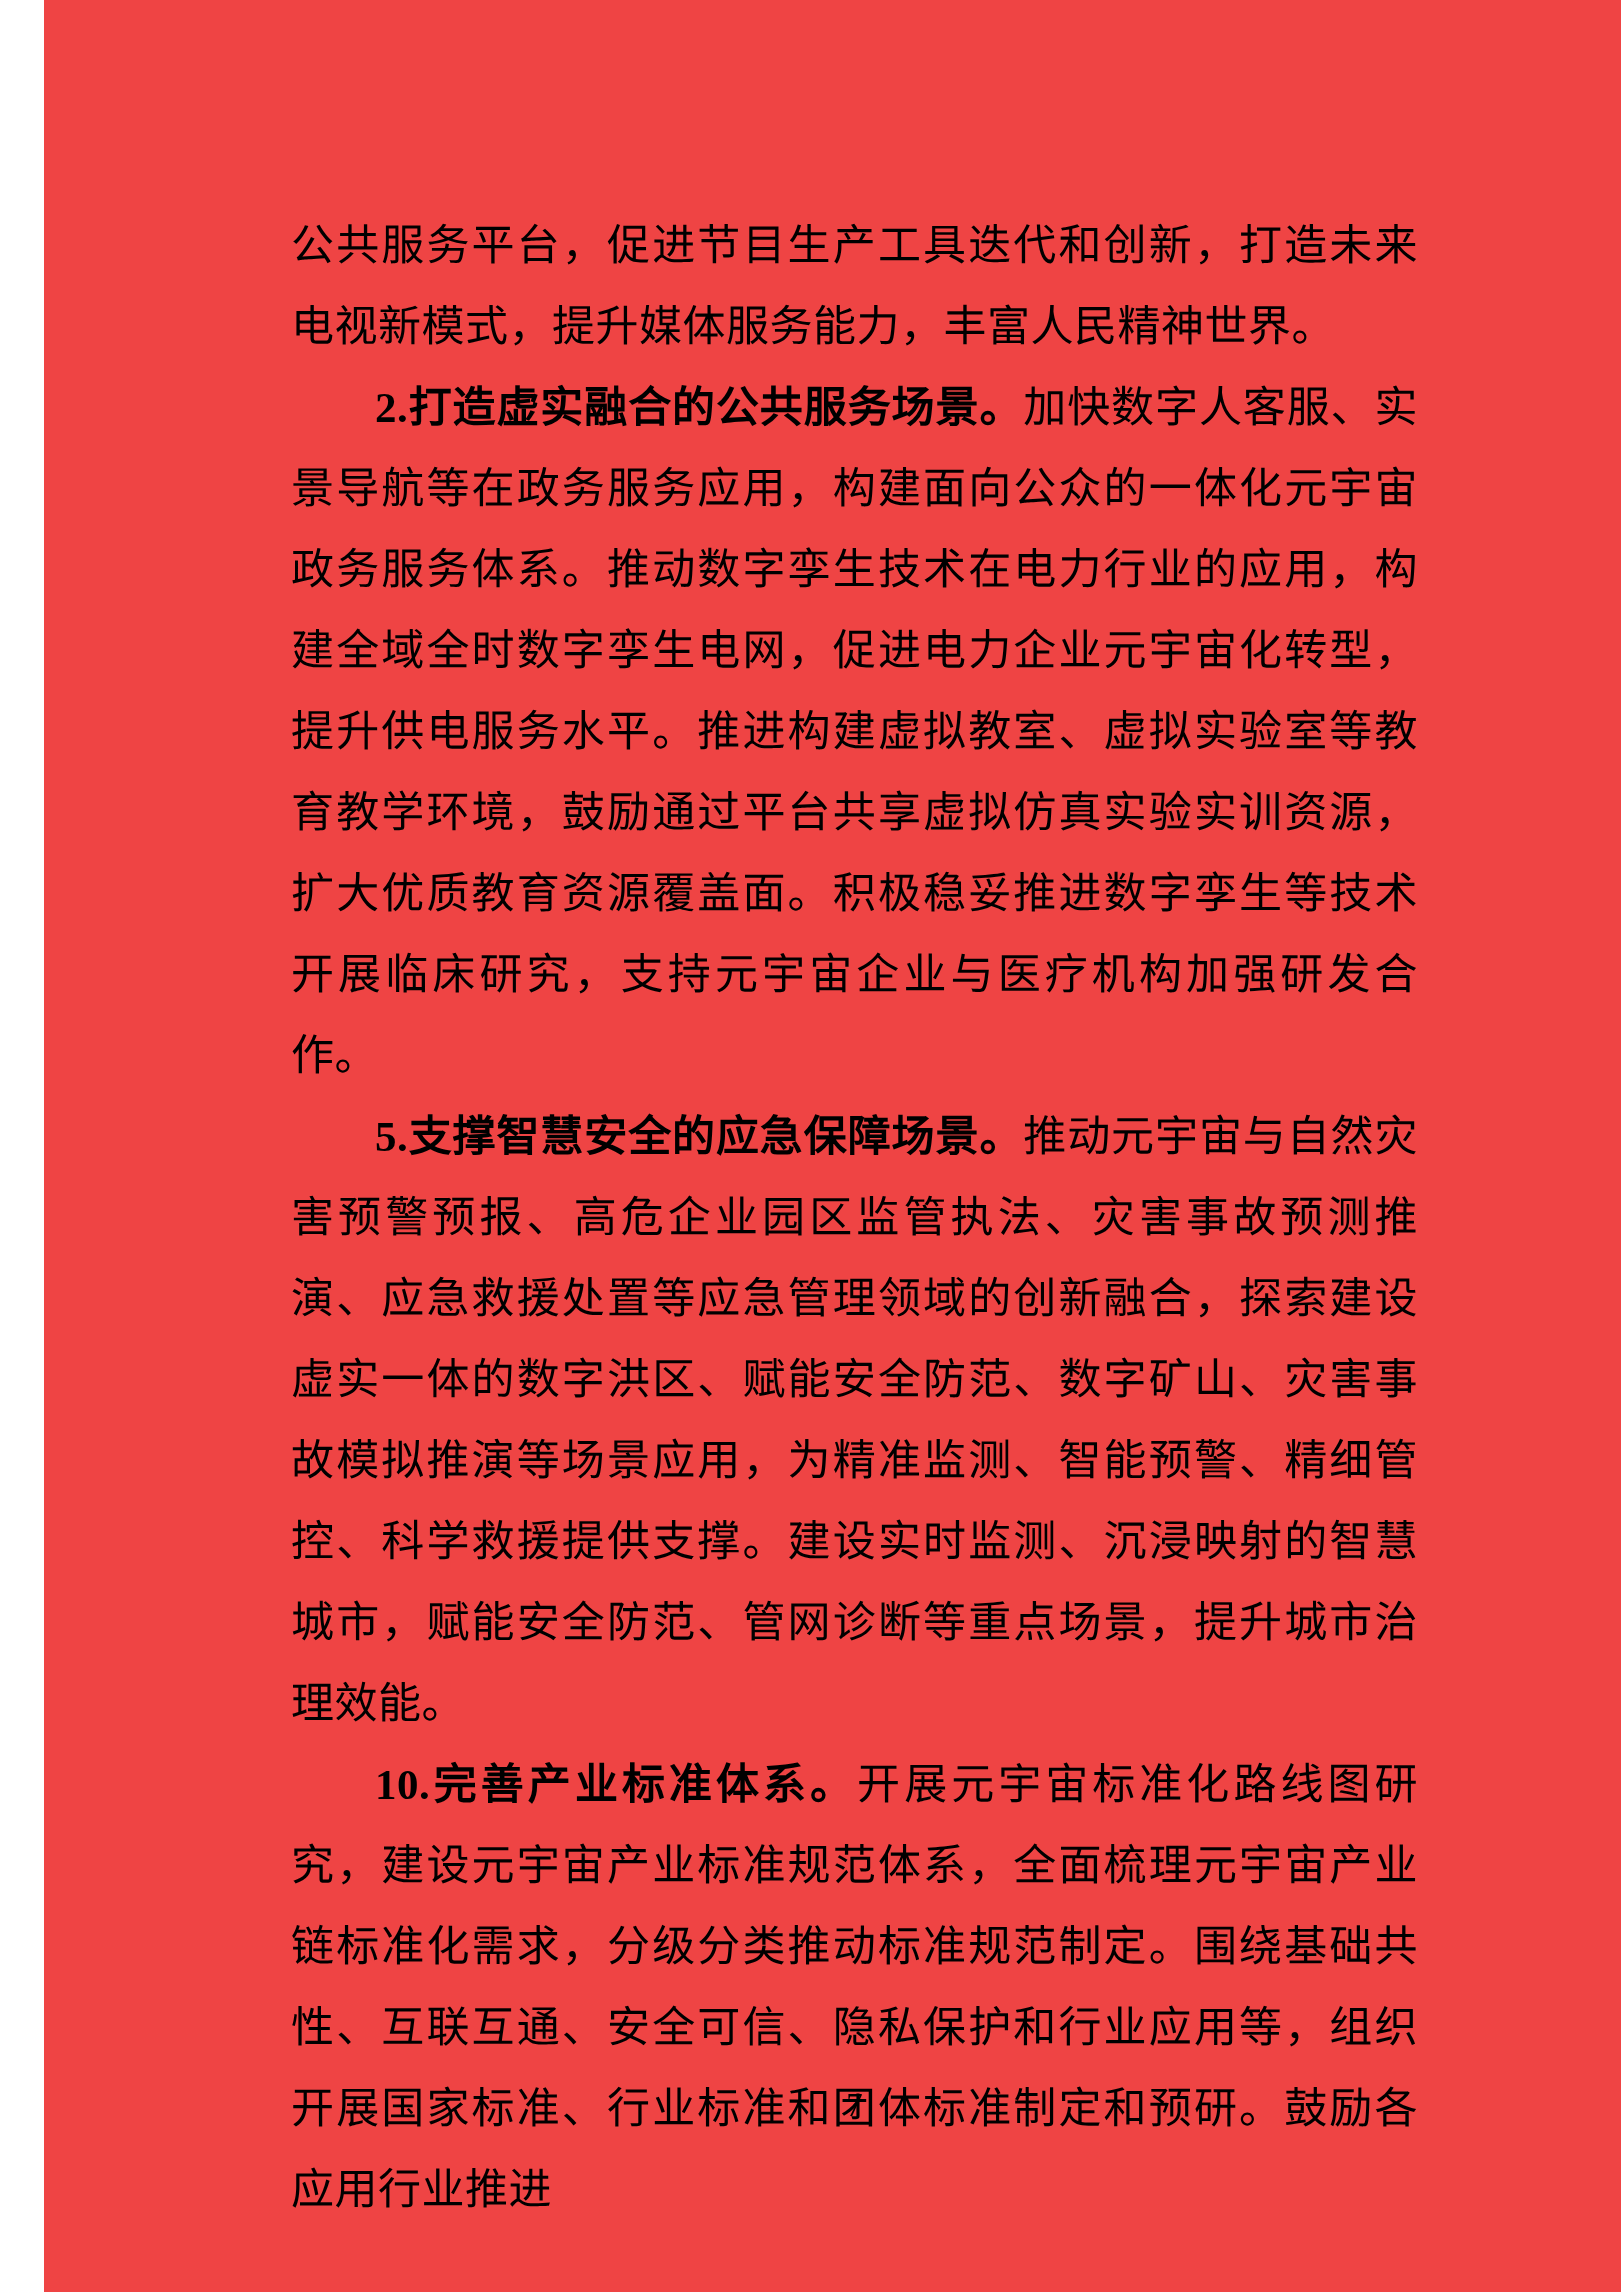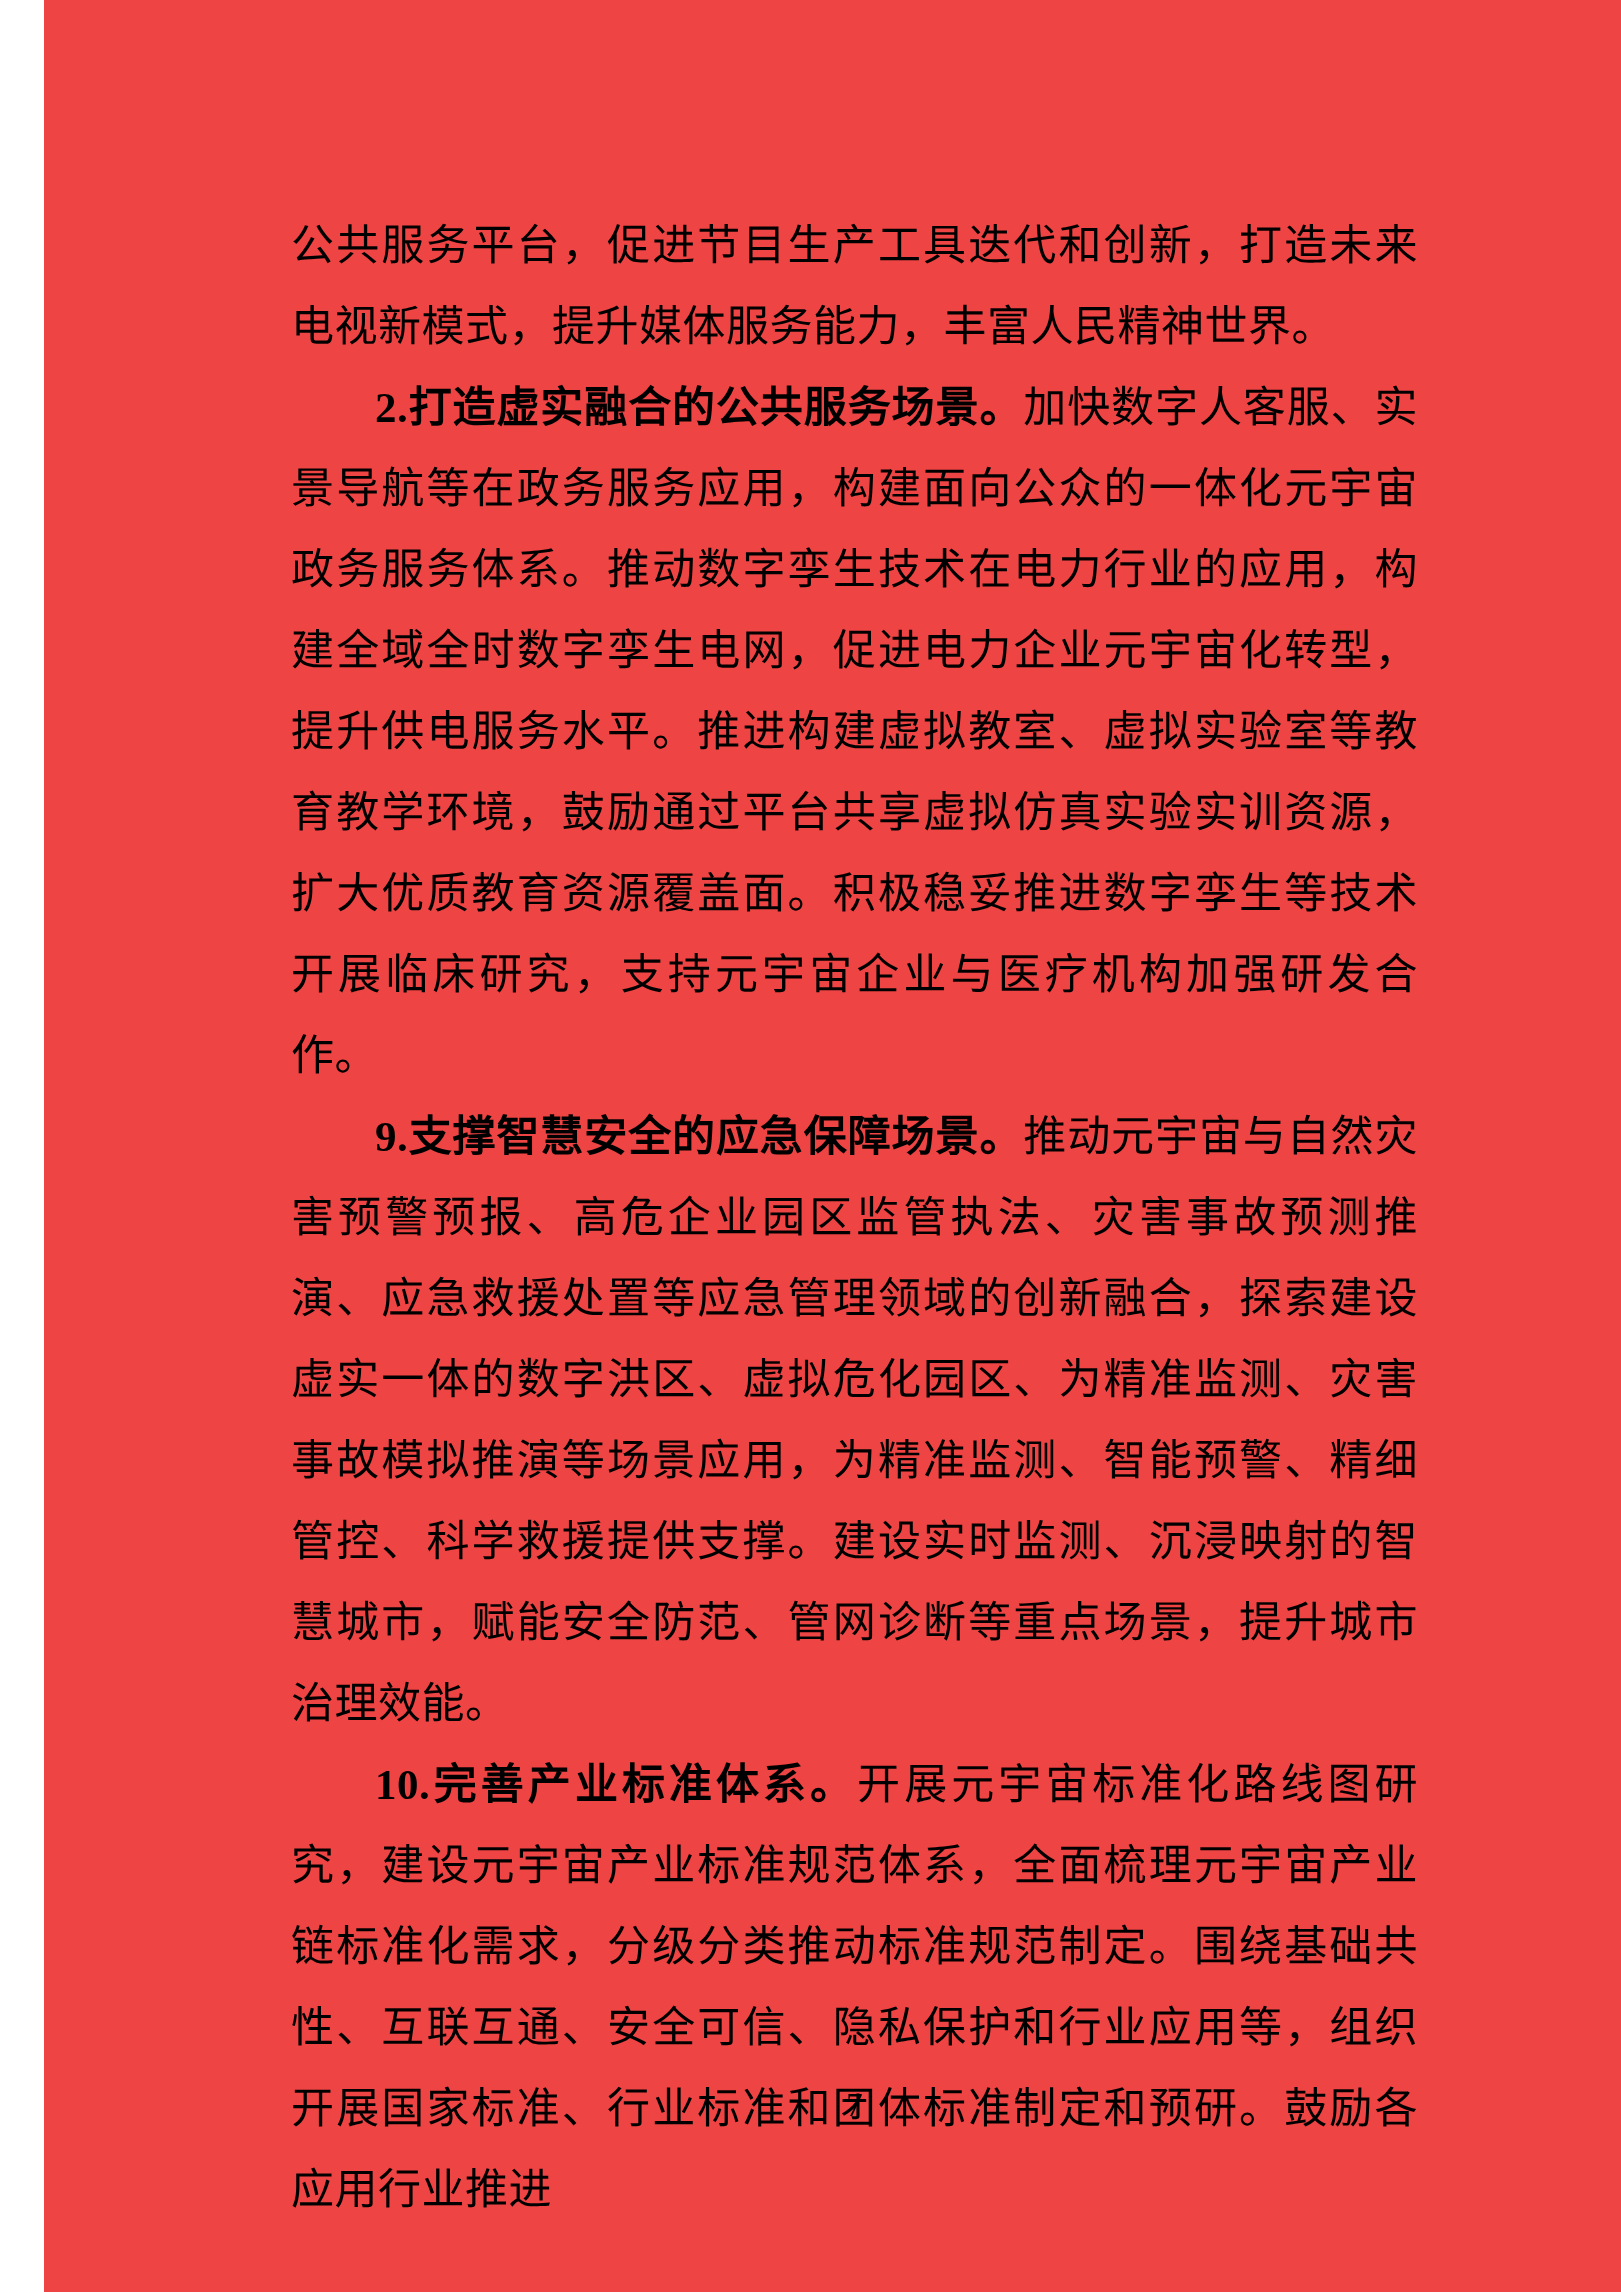--- a/index.html
+++ b/index.html
@@ -56,21 +56,21 @@
 <body>
 
 <div class="page">
 
   <div class="content">
 
     <p><span>公共服务平台，促进节目生产工具迭代和创新，打造未来电视新模式，提升媒体服务能力，丰富人民精神世界。</span></p>
 
     <p class="para-indent"><b class="lead">2.打造虚实融合的公共服务场景。</b><span>加快数字人客服、实景导航等在政务服务应用，构建面向公众的一体化元宇宙政务服务体系。推动数字孪生技术在电力行业的应用，构建全域全时数字孪生电网，促进电力企业元宇宙化转型，提升供电服务水平。推进构建虚拟教室、虚拟实验室等教育教学环境，鼓励通过平台共享虚拟仿真实验实训资源，扩大优质教育资源覆盖面。积极稳妥推进数字孪生等技术开展临床研究，支持元宇宙企业与医疗机构加强研发合作。</span></p>
 
-    <p class="para-indent"><b class="lead">9.支撑智慧安全的应急保障场景。</b><span>推动元宇宙与自然灾害预警预报、高危企业园区监管执法、灾害事故预测推演、应急救援处置等应急管理领域的创新融合，探索建设虚实一体的数字洪区、虚拟危化园区、为精准监测、灾害事故模拟推演等场景应用，为精准监测、智能预警、精细管控、科学救援提供支撑。建设实时监测、沉浸映射的智慧城市，赋能安全防范、管网诊断等重点场景，提升城市治理效能。</span></p>
+    <p class="para-indent"><b class="lead">5.支撑智慧安全的应急保障场景。</b><span>推动元宇宙与自然灾害预警预报、高危企业园区监管执法、灾害事故预测推演、应急救援处置等应急管理领域的创新融合，探索建设虚实一体的数字洪区、赋能安全防范、数字矿山、灾害事故模拟推演等场景应用，为精准监测、智能预警、精细管控、科学救援提供支撑。建设实时监测、沉浸映射的智慧城市，赋能安全防范、管网诊断等重点场景，提升城市治理效能。</span></p>
 
 
     <p class="para-indent"><b class="lead">10.完善产业标准体系。</b><span>开展元宇宙标准化路线图研究，建设元宇宙产业标准规范体系，全面梳理元宇宙产业链标准化需求，分级分类推动标准规范制定。围绕基础共性、互联互通、安全可信、隐私保护和行业应用等，组织开展国家标准、行业标准和团体标准制定和预研。鼓励各应用行业推进</span></p>
 
   </div>
 
   <div class="page-number">7</div>
 
 </div>
 

